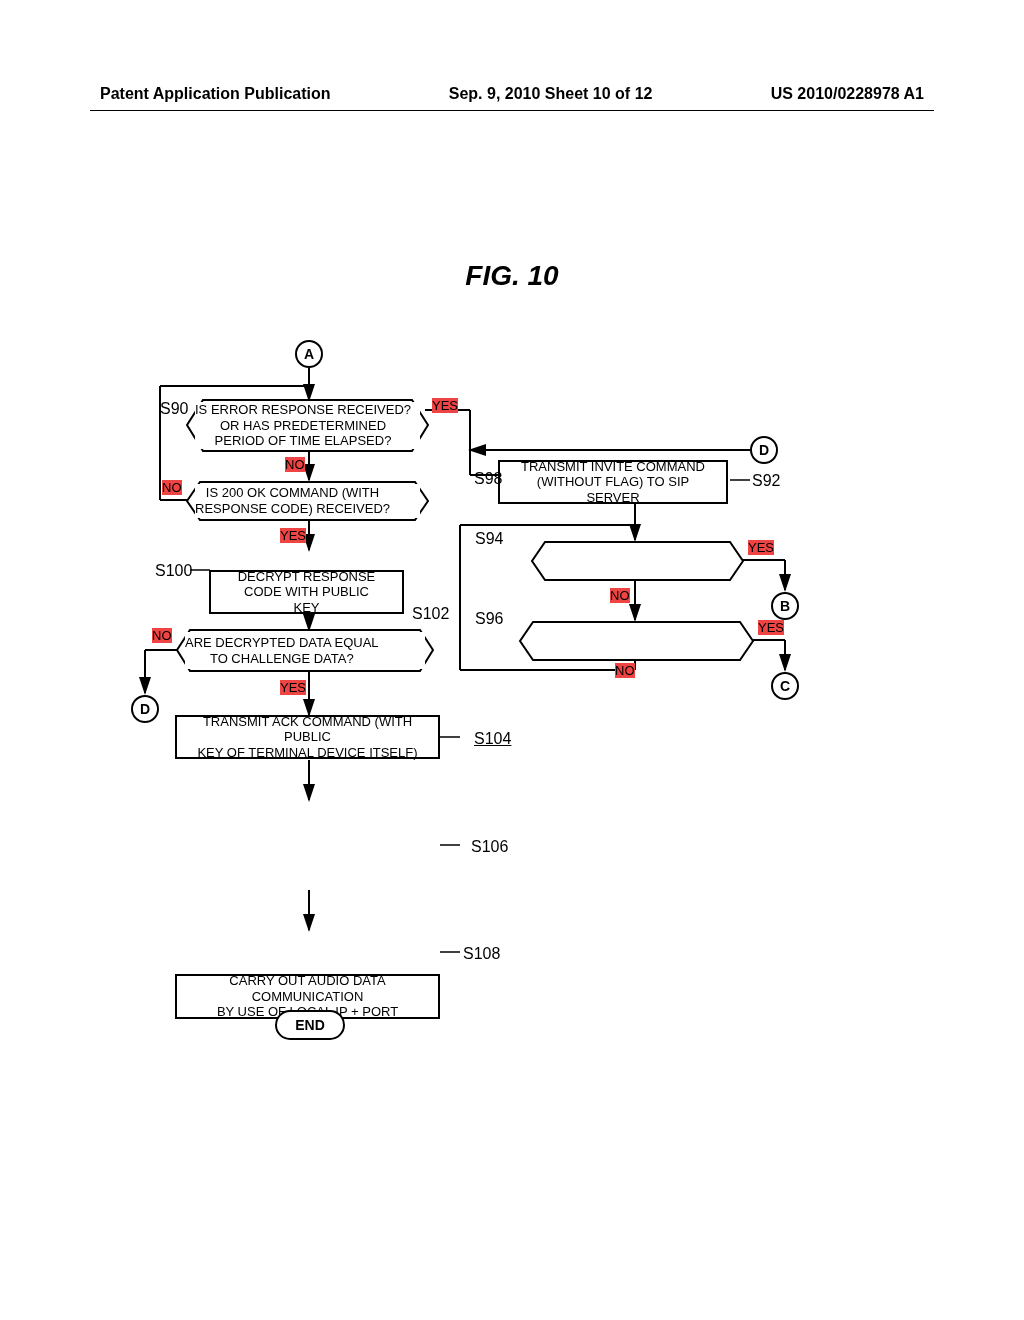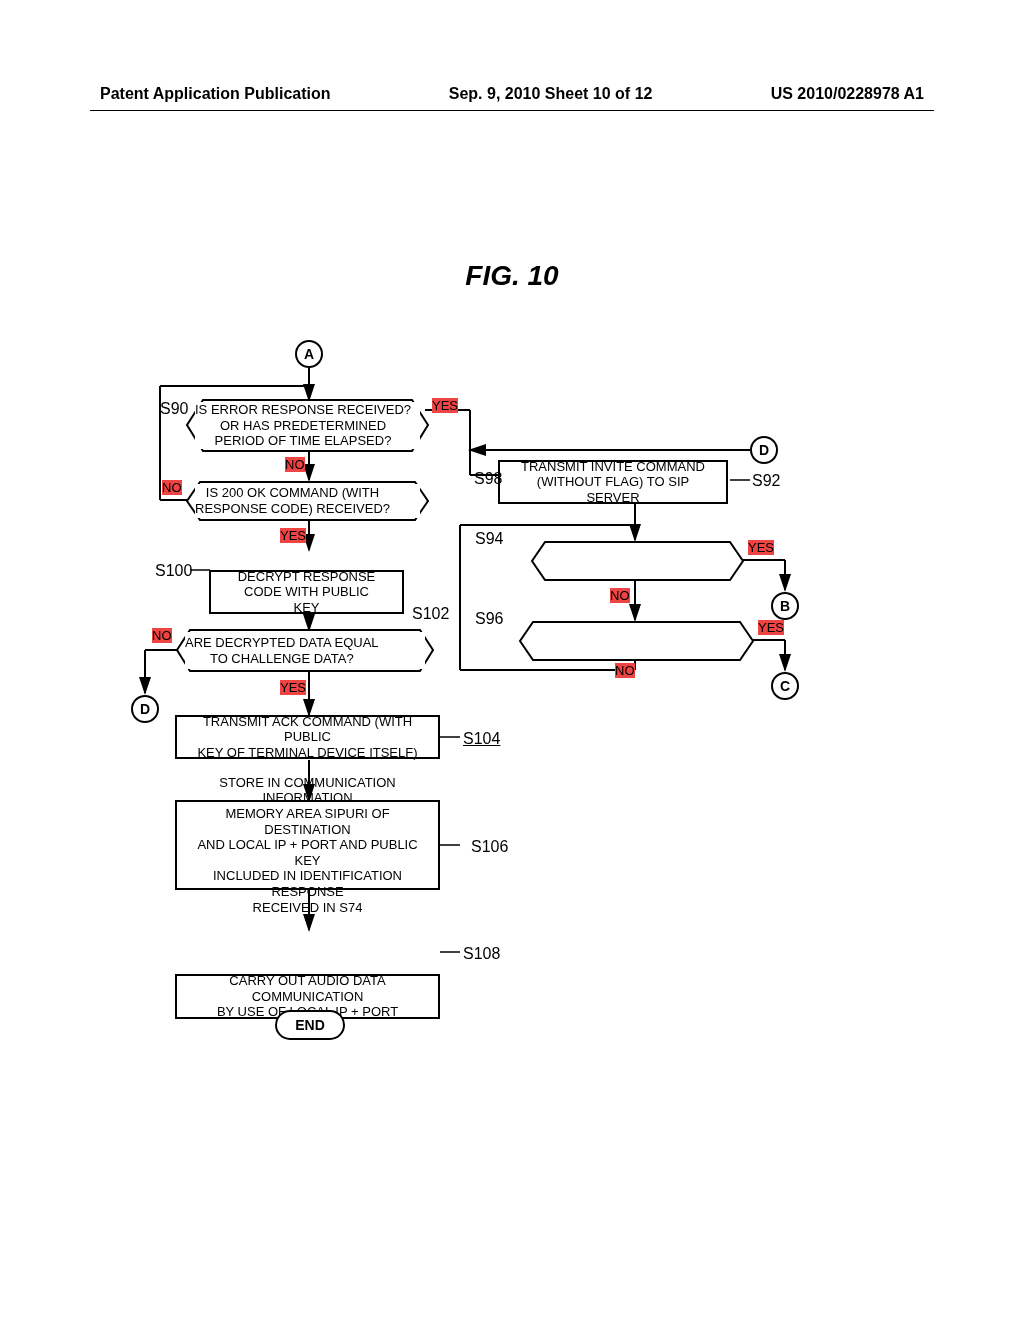--- a/index.html
+++ b/index.html
@@ -258,29 +258,22 @@
   <div class="label" style="left:485px; top:323px;">NO</div>
 
   <div class="connector" style="left:641px; top:332px;">C</div>
 
   <div class="connector" style="left:1px; top:355px;">D</div>
 
   <div class="process" style="left:45px; top:375px; width:265px; height:36px;">
     <span style="white-space:pre-line;">TRANSMIT ACK COMMAND (WITH PUBLIC
 KEY OF TERMINAL DEVICE ITSELF)</span>
   </div>
-  <div class="step-label" style="left:333px; top:390px;text-decoration:underline;">S104</div>
-
-  <div class="process" style="left:45px; top:460px; width:265px; height:90px;">
-    <span style="white-space:pre-line;">STORE IN COMMUNICATION INFORMATION
-MEMORY AREA SIPURI OF DESTINATION
-AND LOCAL IP + PORT AND PUBLIC KEY
-INCLUDED IN IDENTIFICATION RESPONSE
-RECEIVED IN S74</span>
-  </div>
+  <div class="step-label" style="left:344px; top:390px;text-decoration:underline;">S104</div>
+
   <div class="step-label" style="left:317px; top:498px;margin-left:24px;">S106</div>
 
   <div class="process" style="left:45px; top:590px; width:265px; height:45px;margin-top:44px;">
     <span style="white-space:pre-line;">CARRY OUT AUDIO DATA COMMUNICATION
 BY USE OF LOCAL IP + PORT</span>
   </div>
   <div class="step-label" style="left:333px; top:605px;">S108</div>
 
   <div class="terminator" style="left:145px; top:670px; width:70px; height:30px;">END</div>
 

